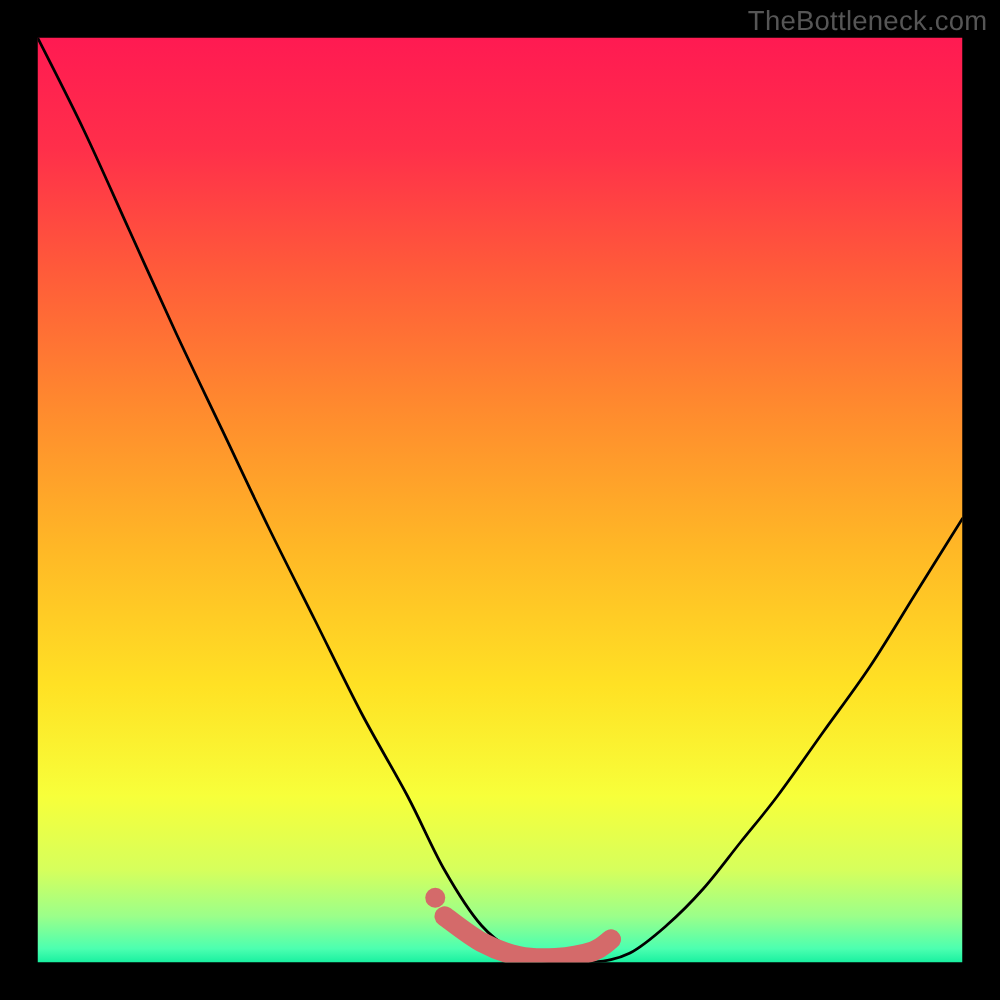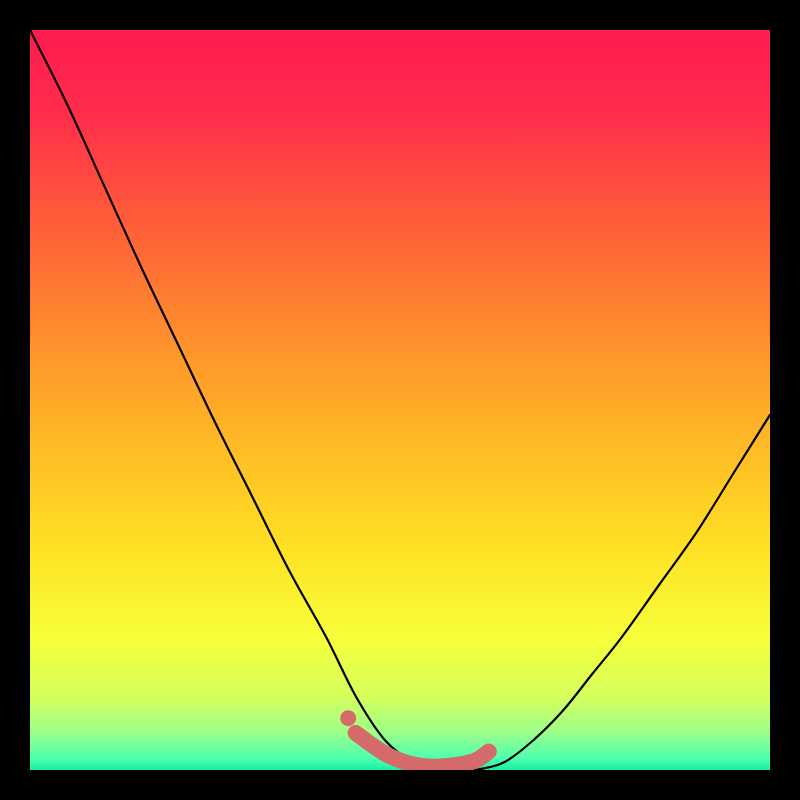--- a/index.html
+++ b/index.html
@@ -30,20 +30,21 @@
   svg {
     position: absolute;
     top: 30px;
     left: 30px;
   }
 </style>
 </head>
 <body>
 
 <div class="frame">
+  <div class="watermark">TheBottleneck.com</div>
   <svg id="chart-svg" width="740" height="740" viewBox="0 0 740 740">
     <defs>
       <linearGradient id="bg-grad" x1="0" y1="0" x2="0" y2="1">
           <stop offset="0.00%" stop-color="#ff1a52"></stop>
           <stop offset="12.00%" stop-color="#ff2f4a"></stop>
           <stop offset="25.00%" stop-color="#ff5a3a"></stop>
           <stop offset="40.00%" stop-color="#ff8a2e"></stop>
           <stop offset="55.00%" stop-color="#ffb726"></stop>
           <stop offset="70.00%" stop-color="#ffe124"></stop>
           <stop offset="82.00%" stop-color="#f7ff3a"></stop>

